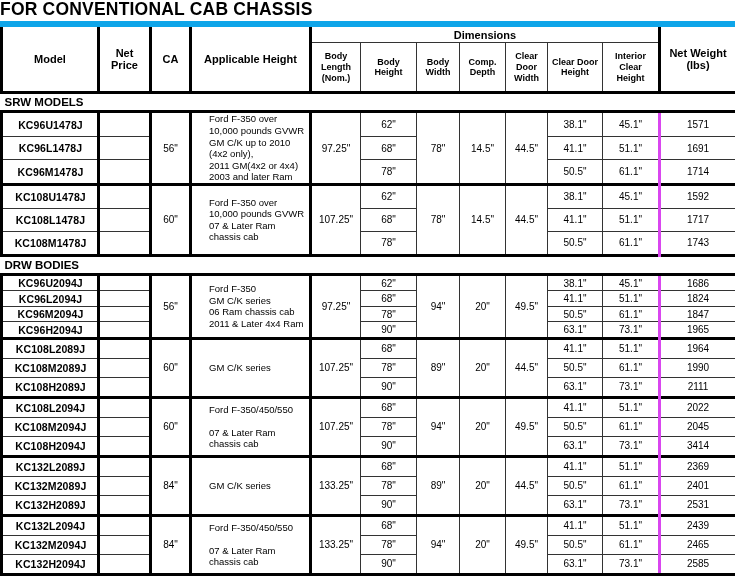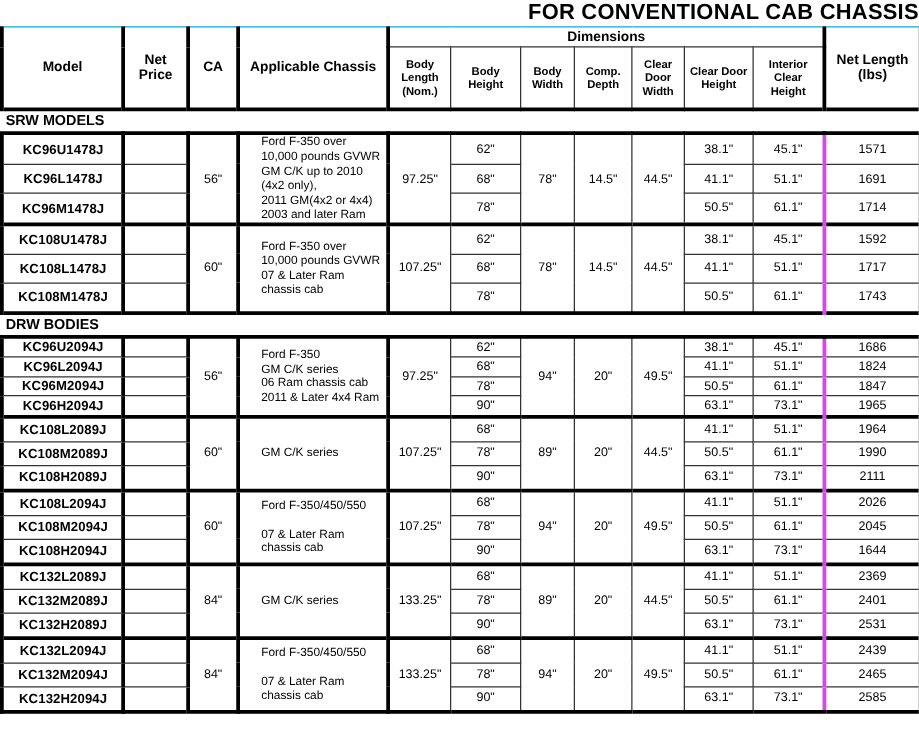--- a/index.html
+++ b/index.html
@@ -10,41 +10,41 @@
     font-family: "Liberation Sans", sans-serif;
     overflow: hidden;
   }
   .page { width: 735px; }
   .title {
     text-align: center; font-weight: bold;
     font-size: 22px; line-height: 1.05;
     padding-top: 2px; letter-spacing: 0.3px;
   }
   .subtitle {
-    text-align: right; font-weight: bold;
+    text-align: left; font-weight: bold;
     font-size: 17.5px; line-height: 1.05;
     letter-spacing: 0.2px;
   }
   table {
     border-collapse: collapse; table-layout: fixed;
     width: 735px; margin-top: 3px;
   }
   td, th {
     border: 1px solid #333;
     padding: 0 2px;
     overflow: hidden;
     font-size: 10px;
     text-align: center;
     vertical-align: middle;
     background: #fff;
   }
   
   .bl3 { border-left: 3px solid #000; }
   .br3 { border-right: 3px solid #000; }
-  .bt3 { border-top: 1px solid #0ea5e9; margin-top: 34px; }
+  .bt3 { border-top: 6px solid #0ea5e9; margin-top: 34px; }
   .bb3 { border-bottom: 3px solid #000 !important; }
 
   thead th { font-weight: bold; }
   .h-main { font-size: 11px; }
   .h-dim  { font-size: 11px; height: 15px; }
   .h-sub  { font-size: 9px; line-height: 1.2; white-space: pre-line; height: 48px; }
   .h-nw   { font-size: 11px; white-space: pre-line; }
 
   .section-row td {
     border: none;
@@ -95,23 +95,23 @@
         <col style="width:42px">
       <col style="width:55px">
         <col style="width:57px">
         <col style="width:77px">
     </colgroup>
     <thead>
       <tr>
         <th rowspan="2" class="h-main bl3 br3 bt3">Model</th>
         <th rowspan="2" class="h-main br3 bt3">Net Price</th>
         <th rowspan="2" class="h-main br3 bt3">CA</th>
-        <th rowspan="2" class="h-main br3 bt3">Applicable Chassis</th>
+        <th rowspan="2" class="h-main br3 bt3">Applicable Height</th>
         <th colspan="7" class="h-dim bt3">Dimensions</th>
-        <th rowspan="2" class="h-nw bl3 br3 bt3">Net Length
+        <th rowspan="2" class="h-nw bl3 br3 bt3">Net Weight
 (lbs)</th>
       </tr>
       <tr>
         <th class="h-sub">Body
 Length
 (Nom.)</th>
         <th class="h-sub">Body Height</th>
         <th class="h-sub">Body
 Width</th>
         <th class="h-sub">Comp.
@@ -272,37 +272,37 @@
           <td class="c-chassis" rowspan="3">Ford F-350/450/550
 
 07 &amp; Later Ram chassis cab</td>
           <td class="c-bl" rowspan="3">107.25"</td>
           <td class="c-bh">68"</td>
           <td class="c-bw" rowspan="3">94"</td>
           <td class="c-cd" rowspan="3">20"</td>
           <td class="c-cdw" rowspan="3">49.5"</td>
           <td class="c-cdh">41.1"</td>
           <td class="c-ich">51.1"</td>
-          <td class="c-nw">2026</td>
+          <td class="c-nw">2022</td>
         </tr>
         <tr class="drw-row">
           <td class="c-model">KC108M2094J</td>
           <td class="c-np"></td>
           <td class="c-bh">78"</td>
           <td class="c-cdh">50.5"</td>
           <td class="c-ich">61.1"</td>
           <td class="c-nw">2045</td>
         </tr>
         <tr class="drw-row">
           <td class="c-model">KC108H2094J</td>
           <td class="c-np"></td>
           <td class="c-bh">90"</td>
           <td class="c-cdh">63.1"</td>
           <td class="c-ich">73.1"</td>
-          <td class="c-nw">1644</td>
+          <td class="c-nw">3414</td>
         </tr>
         <tr class="drw-row group-start">
           <td class="c-model">KC132L2089J</td>
           <td class="c-np"></td>
           <td class="c-ca" rowspan="3">84"</td>
           <td class="c-chassis" rowspan="3">GM C/K series</td>
           <td class="c-bl" rowspan="3">133.25"</td>
           <td class="c-bh">68"</td>
           <td class="c-bw" rowspan="3">89"</td>
           <td class="c-cd" rowspan="3">20"</td>

